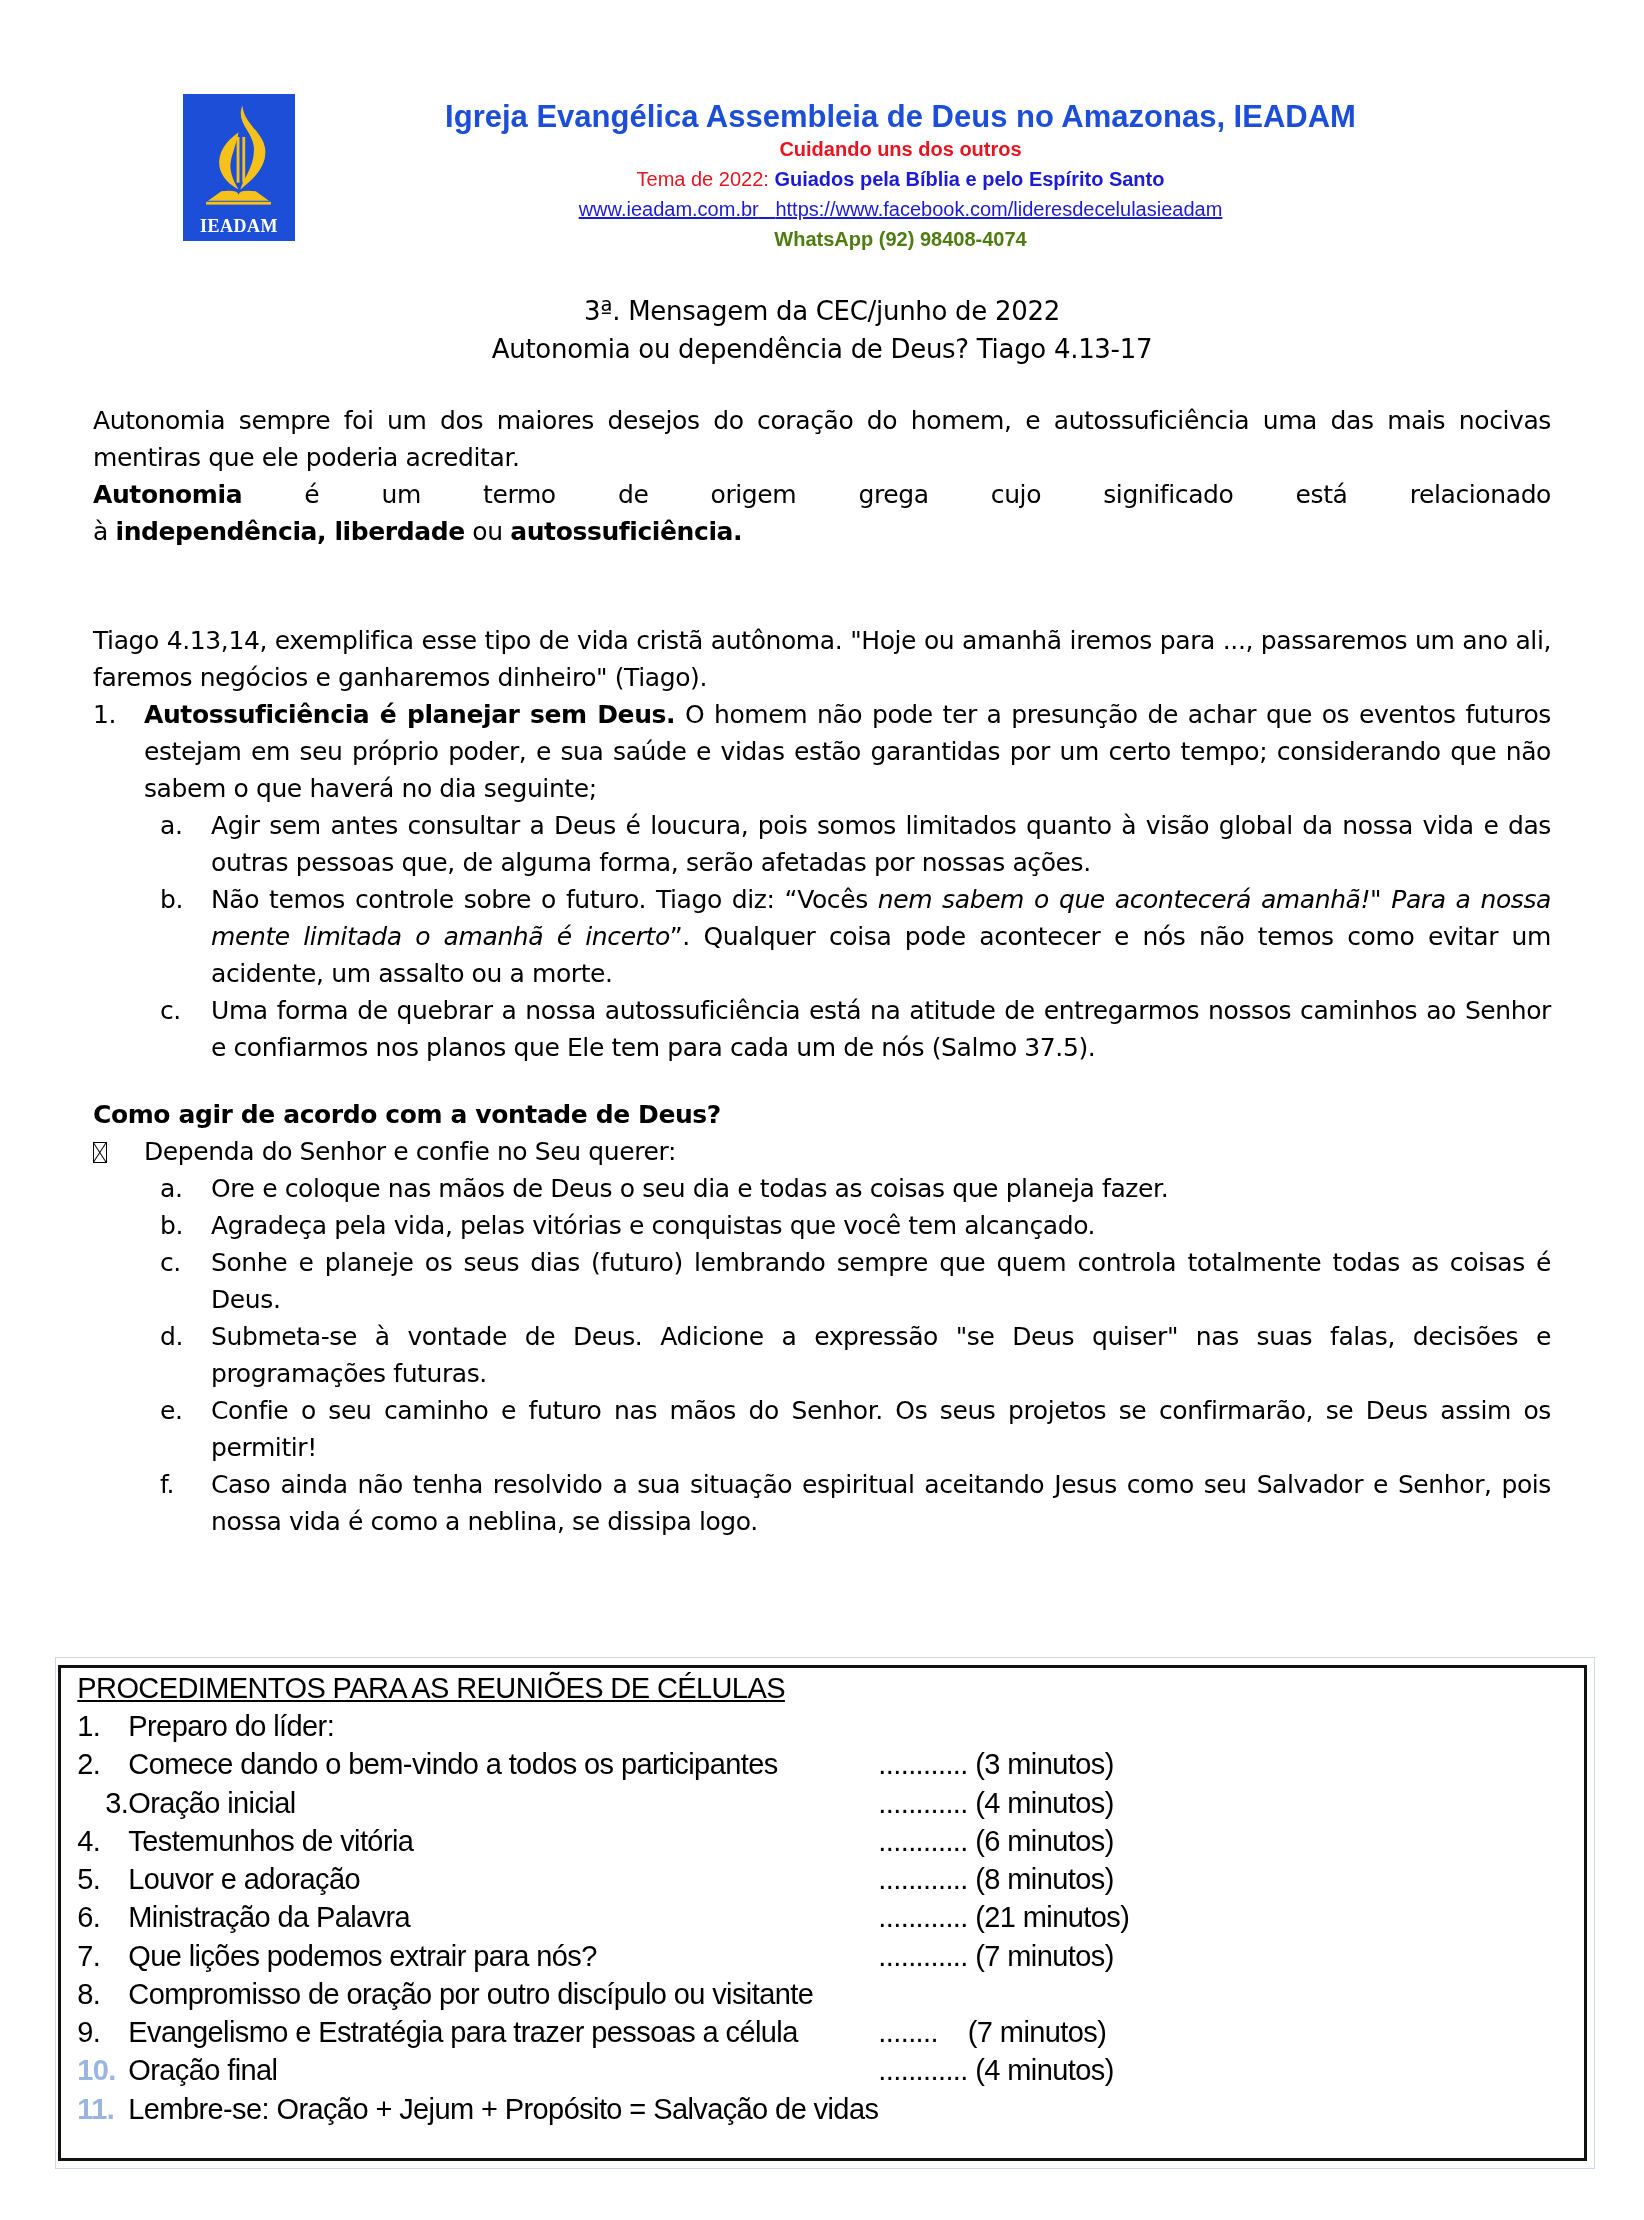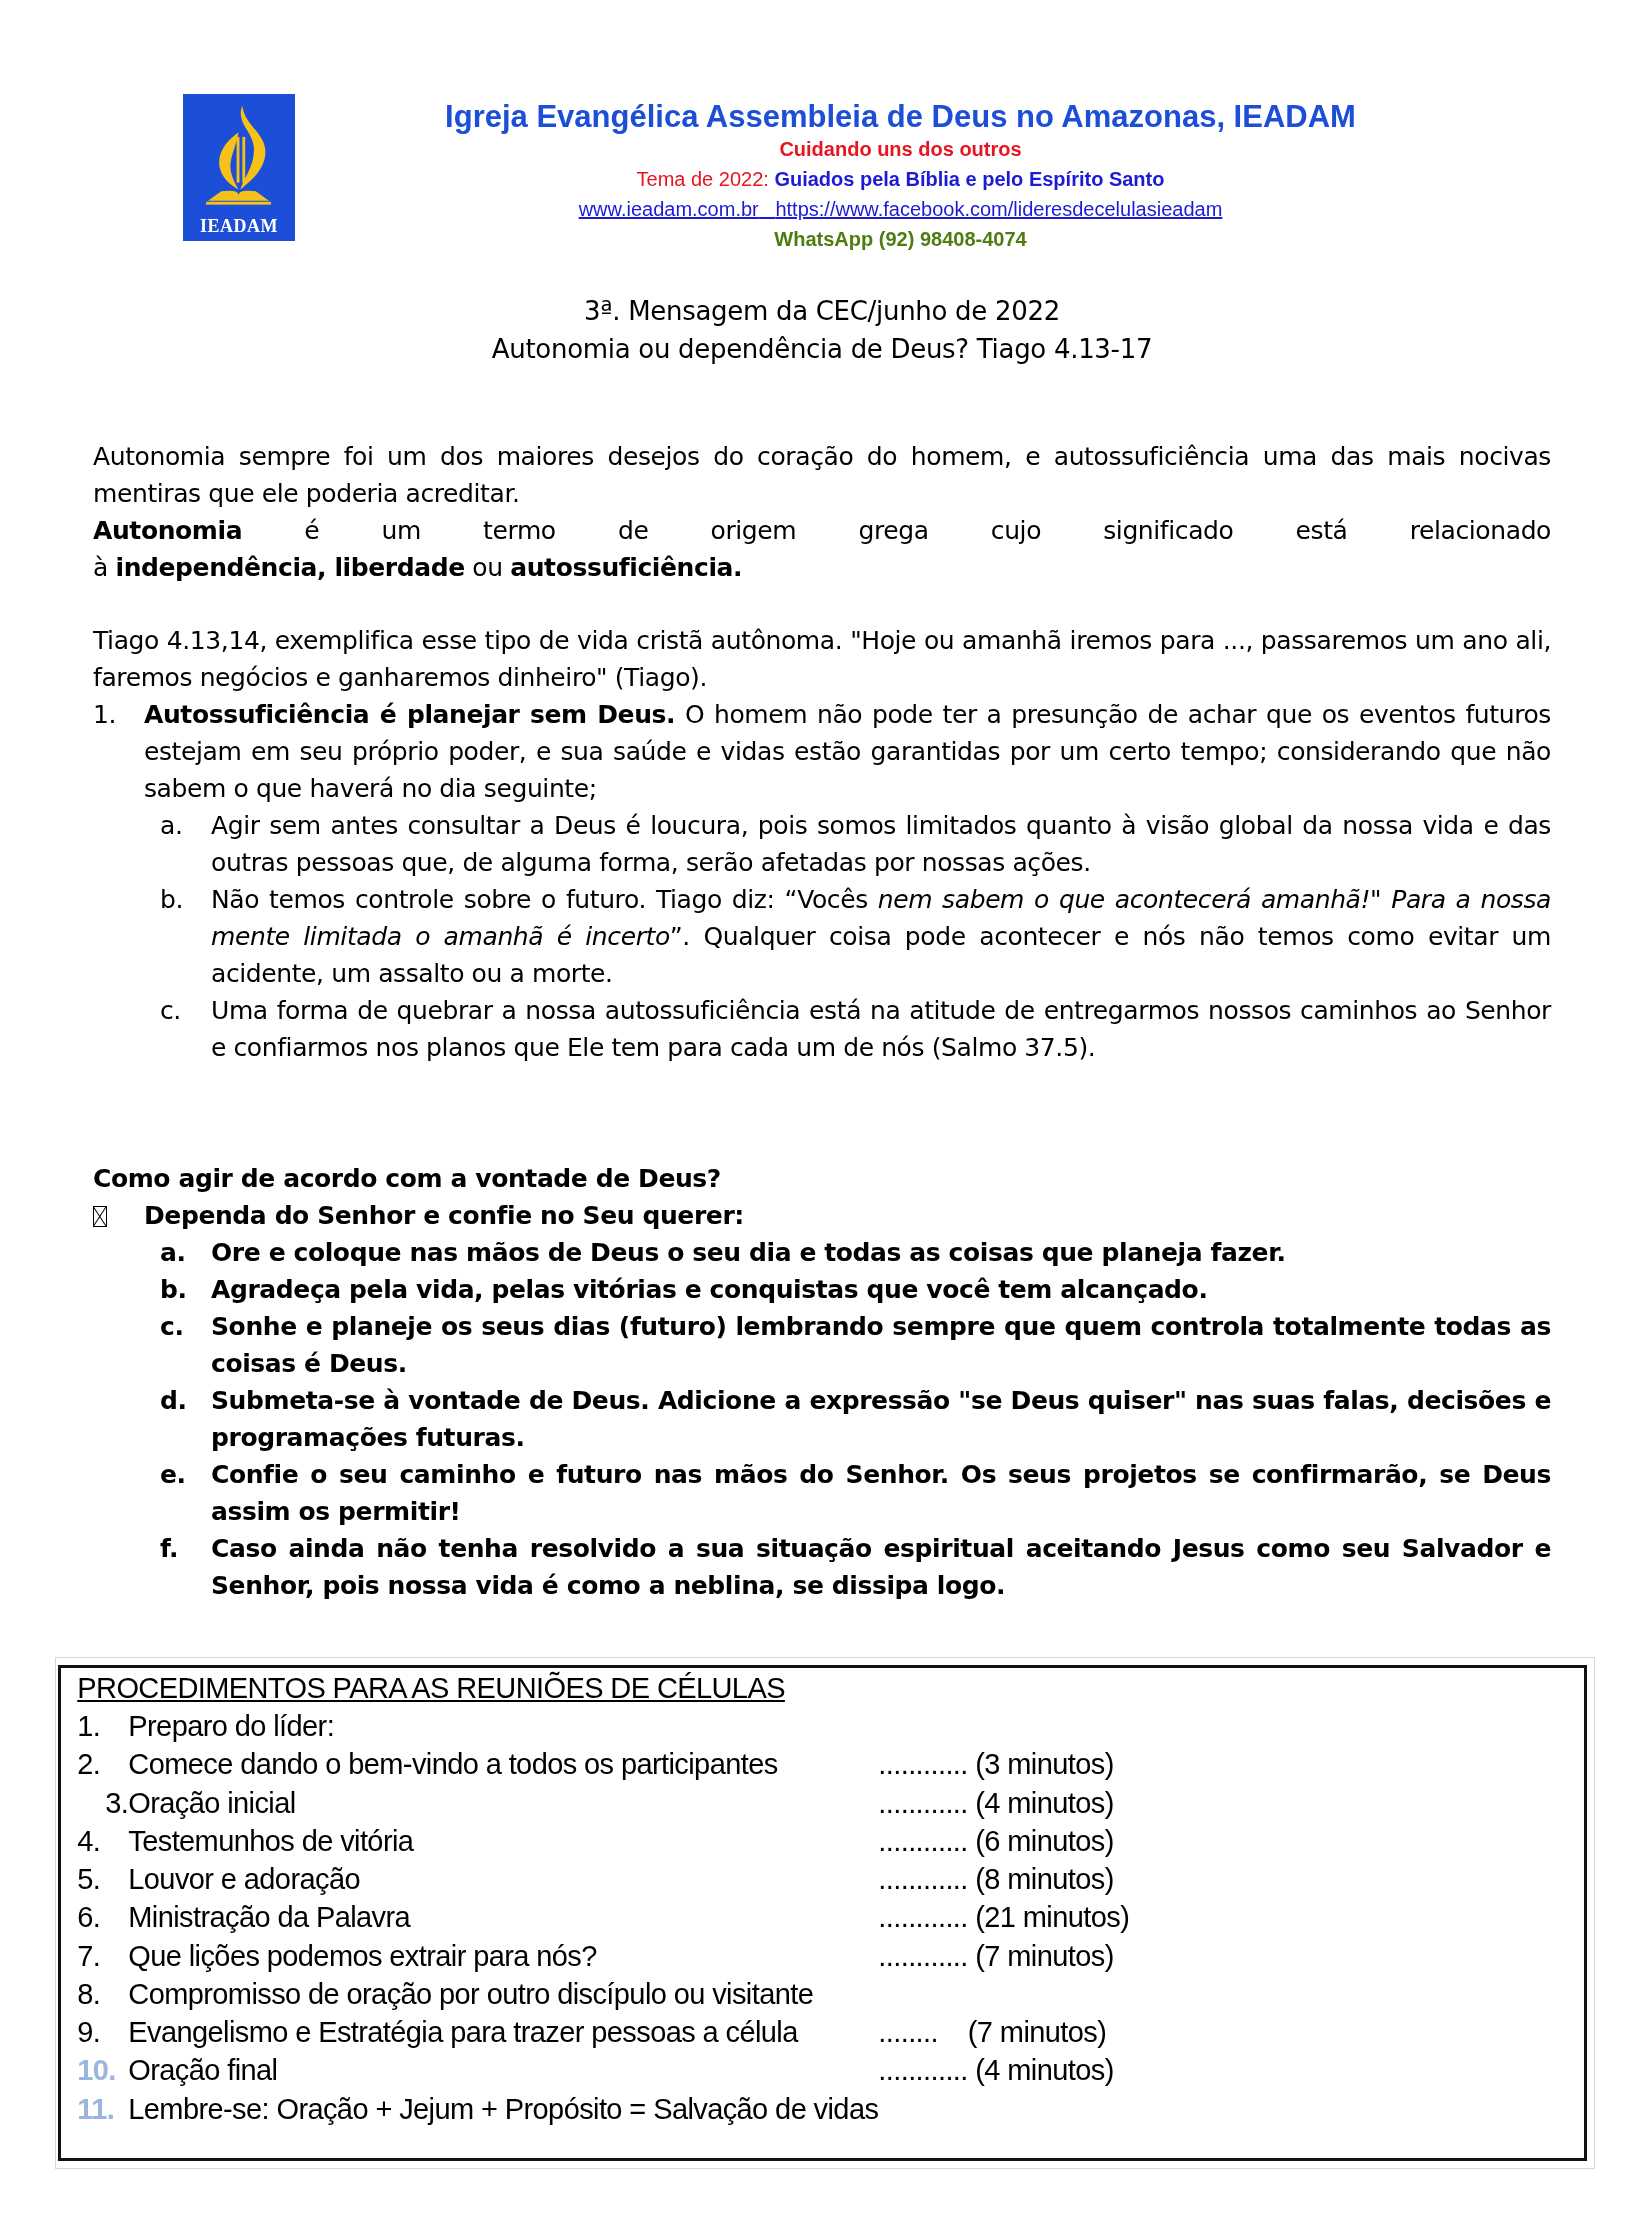--- a/index.html
+++ b/index.html
@@ -61,21 +61,21 @@
   <span class="h-line h4"><a>www.ieadam.com.br</a>&nbsp;&nbsp;&nbsp;<a>https://www.facebook.com/lideresdecelulasieadam</a></span>
   <span class="h-line h5">WhatsApp (92) 98408-4074</span>
 </div>
 
 <div class="title">
   <div>3ª. Mensagem da CEC/junho de 2022</div>
   <div>Autonomia ou dependência de Deus? Tiago 4.13-17</div>
 </div>
 
 <div class="body" style="top:402px;">
-  <p style="text-align:justify;margin-top:36px;">Autonomia sempre foi um dos maiores desejos do coração do homem, e autossuficiência uma das mais nocivas mentiras que ele poderia acreditar.</p>
+  <p style="text-align:justify;">Autonomia sempre foi um dos maiores desejos do coração do homem, e autossuficiência uma das mais nocivas mentiras que ele poderia acreditar.</p>
   <p class="just"><b>Autonomia</b><span> é um termo de origem grega cujo significado está relacionado</span></p>
   <p><span>à </span><b>independência</b><b>, </b><b>liberdade</b><span> ou </span><b>autossuficiência</b><b>.</b></p>
 </div>
 
 <div class="body" style="top:622px;">
   <p style="text-align:justify;">Tiago 4.13,14, exemplifica esse tipo de vida cristã autônoma. "Hoje ou amanhã iremos para ..., passaremos um ano ali, faremos negócios e ganharemos dinheiro" (Tiago).</p>
   <div class="li lvl1" style="text-align:justify;">
     <span class="num">1.</span>
     <b>Autossuficiência é planejar sem Deus.</b><span> O homem não pode ter a presunção de achar que os eventos futuros estejam em seu próprio poder, e sua saúde e vidas estão garantidas por um certo tempo; considerando que não sabem o que haverá no dia seguinte;</span>
   </div>
@@ -86,21 +86,21 @@
   <div class="li lvl2" style="text-align:justify;">
     <span class="num">b.</span>
     <span>Não temos controle sobre o futuro. Tiago diz: “Vocês </span><i>nem sabem o que acontecerá amanhã!" Para a nossa mente limitada o amanhã é incerto</i><span>”. Qualquer coisa pode acontecer e nós não temos como evitar um acidente, um assalto ou a morte.</span>
   </div>
   <div class="li lvl2" style="text-align:justify;">
     <span class="num">c.</span>
     <span>Uma forma de quebrar a nossa autossuficiência está na atitude de entregarmos nossos caminhos ao Senhor e confiarmos nos planos que Ele tem para cada um de nós (Salmo 37.5).</span>
   </div>
 </div>
 
-<div class="body" style="top:1160px;font-weight:bold;">
+<div class="body" style="top:1096px;">
   <p><b>Como agir de acordo com a vontade de Deus?</b></p>
   <div class="li lvl1">
     <span class="num"><span class="checkbox-glyph"></span></span>
     <span>Dependa do Senhor e confie no Seu querer:</span>
   </div>
   <div class="li lvl2" style="text-align:justify;">
     <span class="num">a.</span>
     <span>Ore e coloque nas mãos de Deus o seu dia e todas as coisas que planeja fazer.</span>
   </div>
   <div class="li lvl2" style="text-align:justify;">

